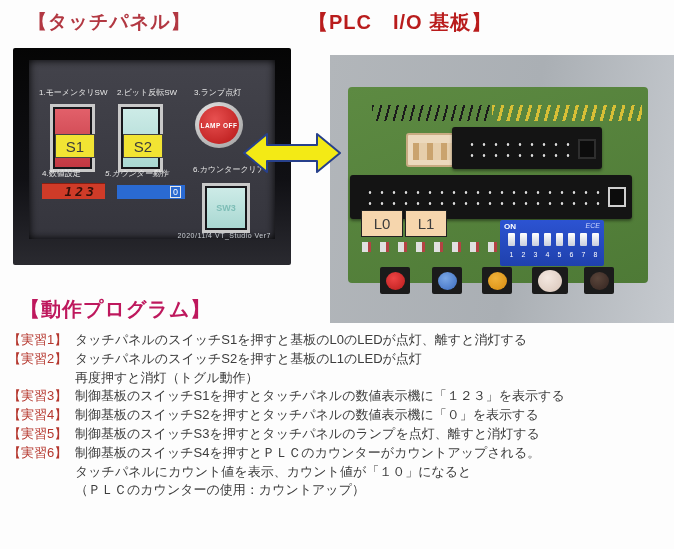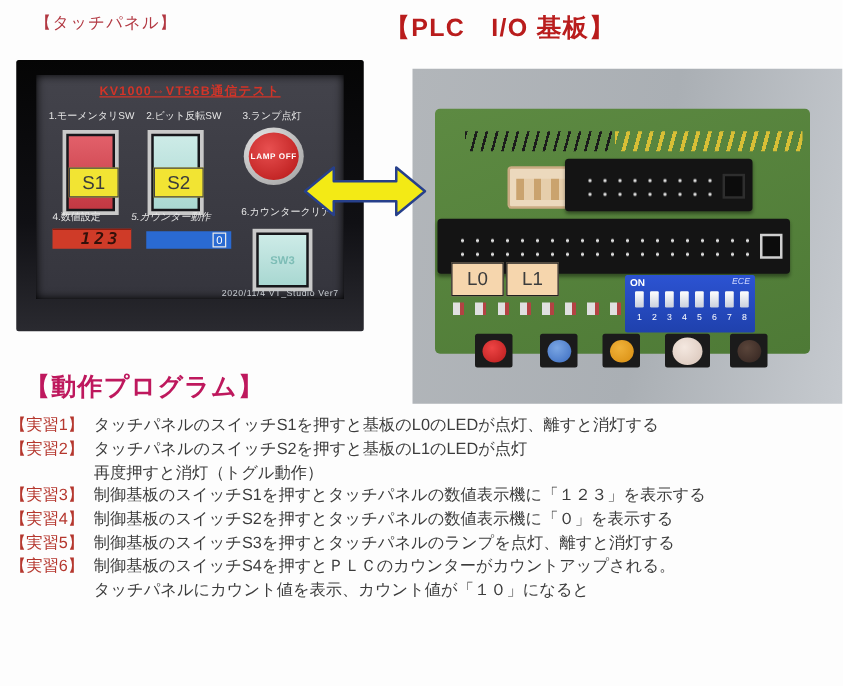--- a/index.html
+++ b/index.html
@@ -1,20 +1,20 @@
 <!DOCTYPE html>
 <html><head>
 <meta charset="utf-8">
 <style>
   html,body{margin:0;padding:0;}
   body{font-family:"Liberation Sans","DejaVu Sans",sans-serif;background:#fff;}
   .page{position:relative;width:674px;height:549px;background:#fdfdfd;overflow:hidden;}
 
   
-  .title-left{position:absolute;left:28px;top:9px;font-size:13px;font-weight:400;color:#b23842;letter-spacing:1px;}
+  .title-left{position:absolute;left:28px;top:9px;font-size:19px;font-weight:700;color:#b23842;letter-spacing:1px;}
   .title-right{position:absolute;left:308px;top:9px;font-size:20px;font-weight:600;color:#b91c1c;letter-spacing:1px;}
 
   
   .photo-left{position:absolute;left:13px;top:48px;width:278px;height:217px;background:linear-gradient(180deg,#050505,#101014 60%,#2a2a30);border-radius:2px;}
   .tp-screen{position:absolute;left:16px;top:12px;width:246px;height:179px;background:linear-gradient(180deg,#43434b,#35353d);box-shadow:inset 0 0 8px #000;}
   .tp-title{position:absolute;left:0;top:6px;width:100%;text-align:center;font-size:10px;font-weight:bold;color:#d23428;text-decoration:underline;letter-spacing:1px;}
   .tp-lbl{position:absolute;font-size:8px;color:#e8e8e8;white-space:nowrap;}
   .lbl1{left:10px;top:27px;} .lbl2{left:88px;top:27px;} .lbl3{left:165px;top:27px;}
   .lbl4{left:13px;top:108px;} .lbl5{left:76px;top:108px;font-style:italic;} .lbl6{left:164px;top:104px;}
   .btn-frame{position:absolute;width:45px;height:68px;background:#17171b;border:3px solid #c9c9c9;box-sizing:border-box;}
@@ -76,21 +76,20 @@
 </head>
 <body>
 
 <div class="page">
 
   <div class="title-left">【タッチパネル】</div>
   <div class="title-right">【PLC　I/O 基板】</div>
 
   <div class="photo-left">
     <div class="tp-screen">
-      <div class="tp-title">KV1000⇔VT56B通信テスト</div>
 
       <div class="tp-lbl lbl1">1.モーメンタリSW</div>
       <div class="tp-lbl lbl2">2.ビット反転SW</div>
       <div class="tp-lbl lbl3">3.ランプ点灯</div>
 
       <div class="btn-frame frame-sw1">
         <div class="btn-inner btn-red">SW1</div>
       </div>
       <div class="btn-frame frame-sw2">
         <div class="btn-inner btn-cyan">SW2</div>
@@ -213,16 +212,17 @@
     <div class="prog-row">
       <span class="prog-label">【実習6】</span>
       <span class="prog-text">制御基板のスイッチS4を押すとＰＬＣのカウンターがカウントアップされる。</span>
     </div>
     <div class="prog-row">
       <span class="prog-label"></span>
       <span class="prog-text">タッチパネルにカウント値を表示、カウント値が「１０」になると</span>
     </div>
     <div class="prog-row">
       <span class="prog-label"></span>
+      <span class="prog-text">（ＰＬＣのカウンターの使用：カウントアップ）</span>
     </div>
   </div>
 
 </div>
 
 </body></html>

